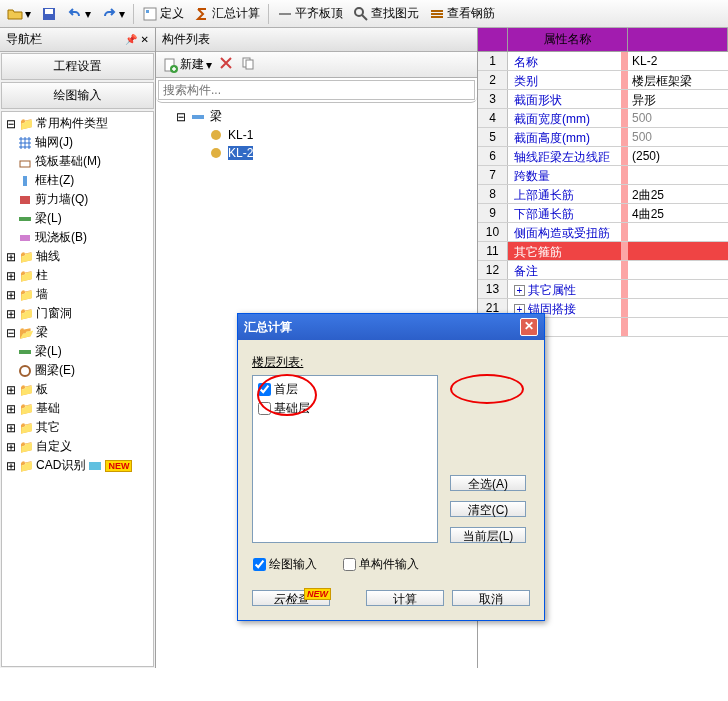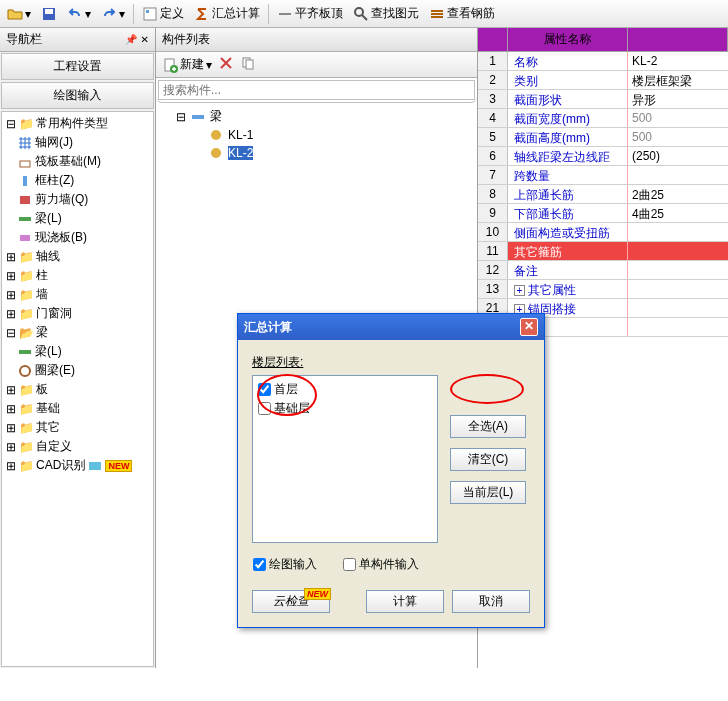--- a/index.html
+++ b/index.html
@@ -31,38 +31,38 @@
 .sel { background: #316ac5; color: #fff; }
 
 .prop-col { width: 250px; display: flex; flex-direction: column; }
 .prop-head { display: flex; border-bottom: 1px solid #a0a0a0; }
 .prop-head-cell { border-right: 1px solid #a0a0a0; padding: 3px 6px; background: #a21caf; text-align: center; }
 .ph-num { width: 30px; }
 .ph-name { flex: 1; }
 .ph-val { width: 100px; }
 .prop-row { display: flex; border-bottom: 1px solid #d0d0d0; height: 19px; align-items: stretch; }
 .prop-num { width: 30px; background: #f0f0f0; border-right: 1px solid #c0c0c0; text-align: center; padding-top: 2px; }
-.prop-name { flex: 1; border-right: 1px solid #fca5a5; padding: 2px 6px; color: #0000cc; }
+.prop-name { flex: 1; border-right: 7px solid #fca5a5; padding: 2px 6px; color: #0000cc; }
 .prop-val { width: 100px; padding: 2px 4px; }
 .prop-gray { color: #888; }
 .prop-sel { background: #ef4444; }
 .prop-sel .prop-name { color: #fff; }
 .exp-box { display: inline-block; width: 11px; height: 11px; border: 1px solid #888; text-align: center; line-height: 9px; font-size: 10px; margin-right: 3px; }
 
 .dialog { position: absolute; left: 237px; top: 313px; width: 308px; background: #ece9d8; border: 1px solid #0054e3; box-shadow: 2px 2px 6px rgba(0,0,0,0.4); }
 .dlg-title { background: linear-gradient(#3b77e3, #2c5fc9); color: #fff; padding: 4px 6px; display: flex; justify-content: space-between; align-items: center; font-weight: bold; }
 .dlg-close { width: 18px; height: 18px; background: #e06050; border: 1px solid #fff; color: #fff; text-align: center; line-height: 15px; cursor: pointer; border-radius: 2px; font-weight: bold; }
 .dlg-body { padding: 14px; }
 .dlg-label { margin-bottom: 4px; text-decoration: underline; }
-.dlg-row { display: flex; gap: 12px; align-items: center; }
+.dlg-row { display: flex; gap: 12px; align-items: flex-end; }
 .floor-list { width: 186px; height: 168px; background: #fff; border: 1px solid #7f9db9; padding: 4px; }
 .chk-row { display: flex; align-items: center; gap: 3px; padding: 1px; }
 .chk-row input { margin: 0; }
 .dlg-btns { display: flex; flex-direction: column; gap: 10px; }
-.dlg-btn { width: 76px; height: 23px; border: 1px solid #7f9db9; background: linear-gradient(#fff, #e8e8e8); cursor: pointer; }
+.dlg-btn { width: 76px; height: 16px; border: 1px solid #7f9db9; background: linear-gradient(#fff, #e8e8e8); cursor: pointer; }
 .dlg-opts { margin-top: 12px; display: flex; gap: 24px; }
 .dlg-foot { margin-top: 16px; display: flex; gap: 8px; justify-content: flex-start; }
 .dlg-foot .dlg-btn { width: 78px; }
 .cloud-btn { position: relative; font-style: italic; }
 .cloud-btn .new-badge { position: absolute; top: -3px; right: -2px; }
 
 .red-ellipse { position: absolute; border: 2px solid #e00; border-radius: 50%; pointer-events: none; }
 .ell1 { left: 257px; top: 374px; width: 60px; height: 42px; }
 .ell2 { left: 450px; top: 374px; width: 74px; height: 30px; }
 </style>

